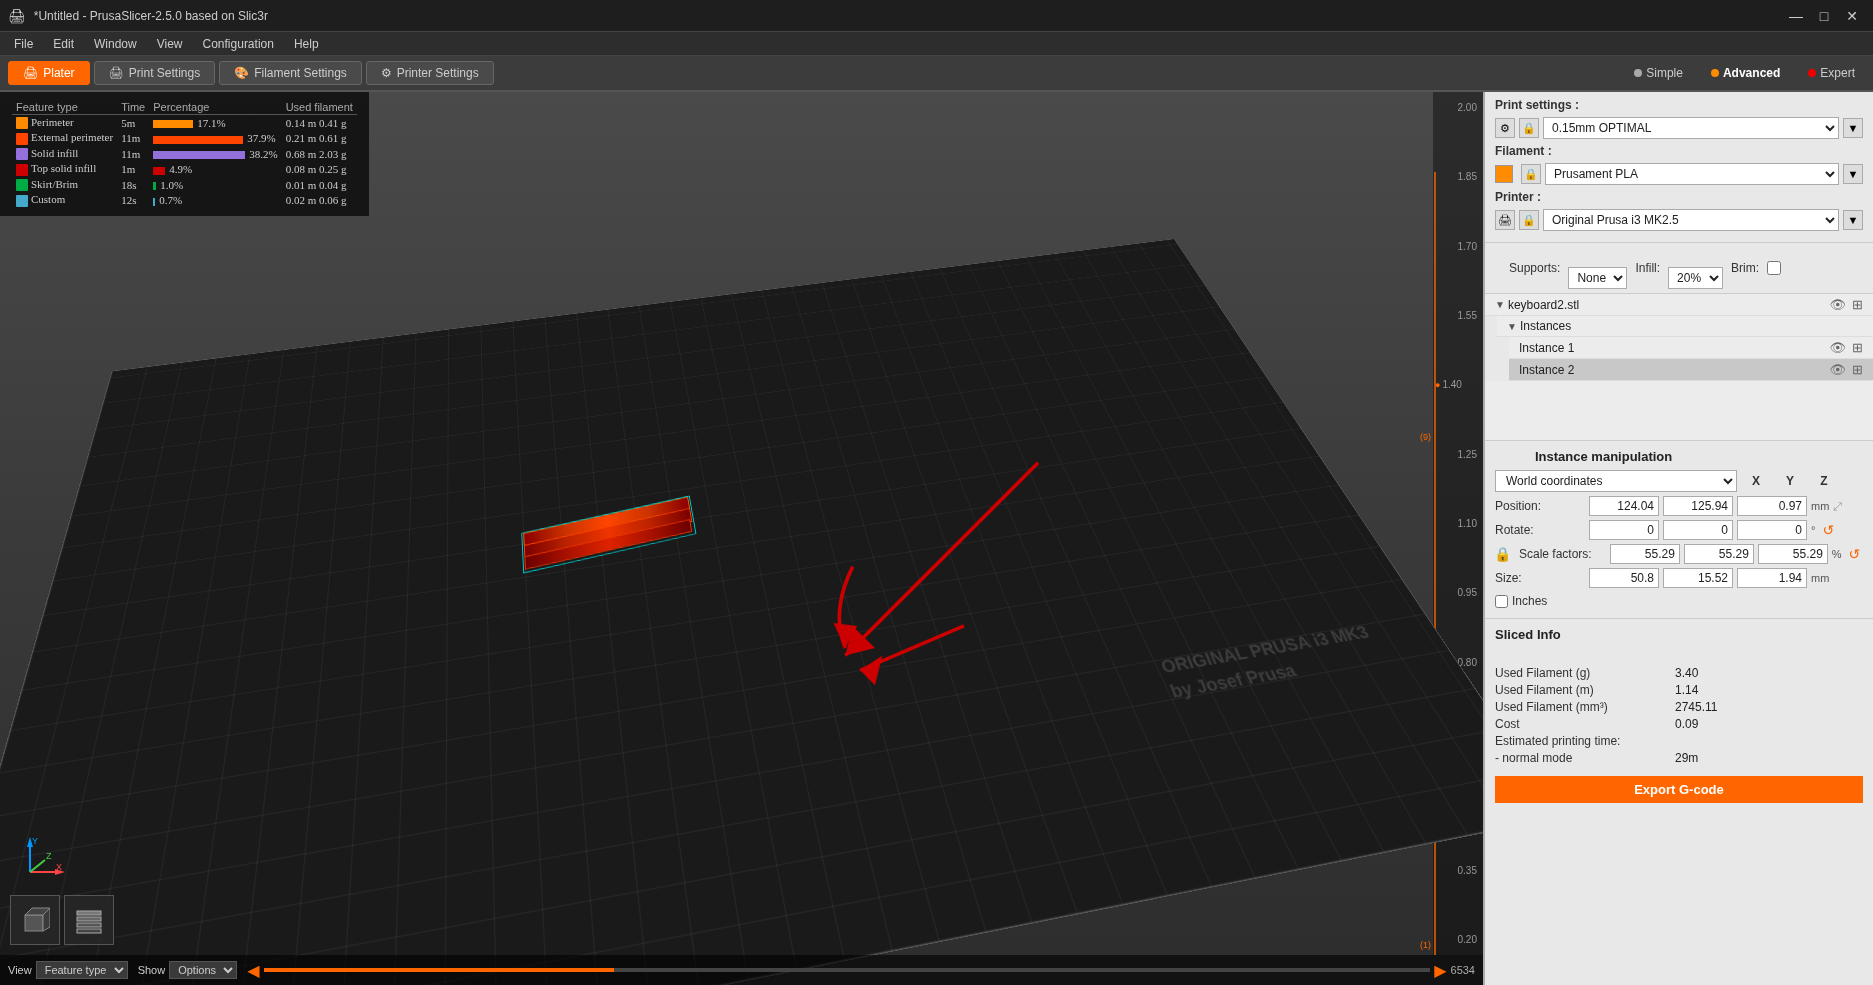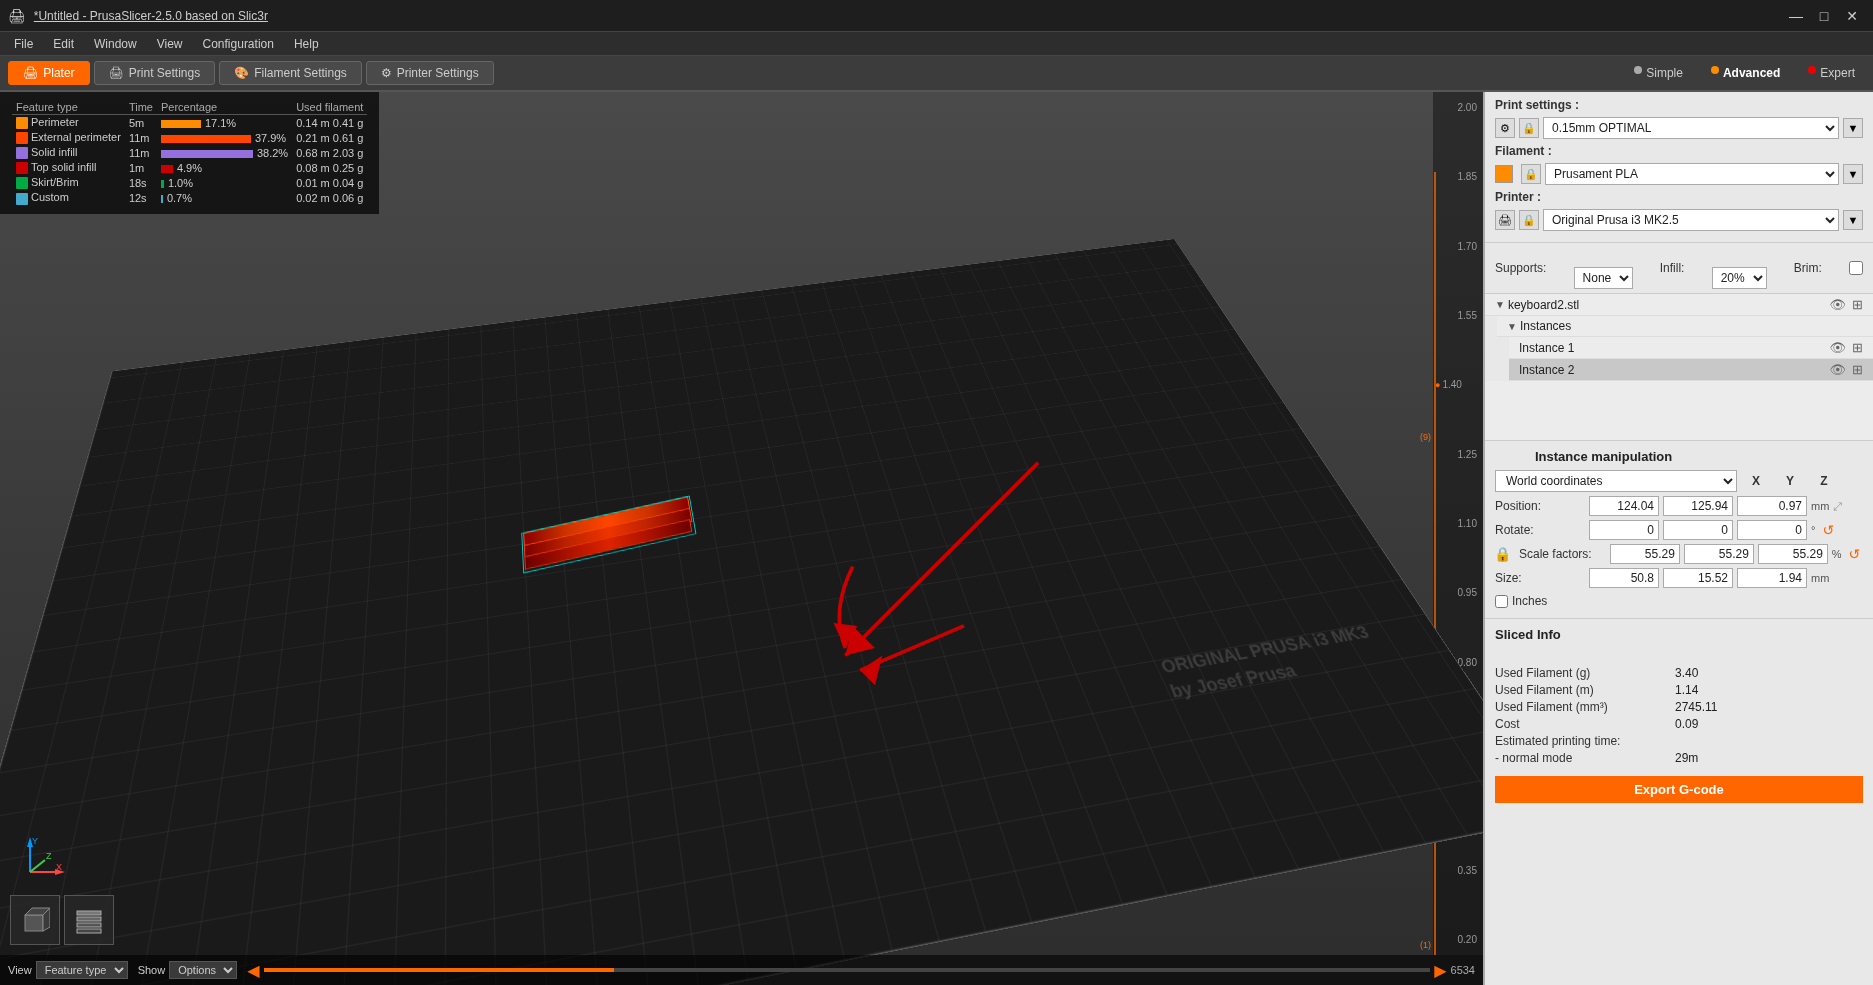--- a/index.html
+++ b/index.html
@@ -9,21 +9,21 @@
     .titlebar {
       background: #1e1e1e;
       height: 32px;
       display: flex;
       align-items: center;
       justify-content: space-between;
       padding: 0 8px;
       border-bottom: 1px solid #444;
     }
     .titlebar-left { display: flex; align-items: center; gap: 8px; }
-    .titlebar-title { font-size: 12px; color: #ccc; text-decoration: underline; }
+    .titlebar-title { font-size: 12px; color: #ccc; }
     .titlebar-controls { display: flex; gap: 2px; }
     .titlebar-btn {
       width: 26px; height: 26px;
       background: none; border: none;
       color: #ccc; cursor: pointer;
       display: flex; align-items: center; justify-content: center;
       font-size: 14px;
     }
 
     
@@ -73,21 +73,21 @@
       margin-left: auto;
       display: flex; align-items: center; gap: 8px;
     }
     .mode-btn {
       padding: 3px 10px;
       border: none;
       background: none;
       color: #ccc;
       cursor: pointer;
       font-size: 12px;
-      display: flex; align-items: flex-start; gap: 4px;
+      display: flex; align-items: center; gap: 4px;
     }
     .mode-btn.active { color: #fff; font-weight: bold; }
     .mode-dot { width: 8px; height: 8px; border-radius: 50%; display: inline-block; }
 
     
     .main-layout {
       display: flex;
       height: calc(985px - 32px - 24px - 36px);
     }
 
@@ -106,21 +106,21 @@
       background: rgba(0,0,0,0.7);
       padding: 8px 12px;
       min-width: 310px;
     }
     .stats-table { width: 100%; border-collapse: collapse; }
     .stats-table th {
       color: #aaa; font-size: 11px; font-weight: normal;
       text-align: left; padding: 1px 4px;
       border-bottom: 1px solid #555;
     }
-    .stats-table td { padding: 1px 4px; font-size: 11px; color: #ccc; }
+    .stats-table td { padding: 1px 4px; font-size: 11px; color: #ccc; font-family: Liberation Serif, serif; }
     .color-swatch { width: 12px; height: 12px; display: inline-block; border-radius: 1px; vertical-align: middle; margin-right: 3px; }
     .stats-footer { margin-top: 6px; font-size: 11px; color: #aaa; }
 
     
     .ruler-right {
       position: absolute;
       right: 0; top: 0; bottom: 30px;
       width: 50px;
       background: rgba(0,0,0,0.4);
       display: flex; flex-direction: column;
@@ -201,24 +201,23 @@
     .rp-icon-btn {
       width: 20px; height: 20px;
       background: #ddd; border: 1px solid #aaa;
       cursor: pointer; display: flex; align-items: center; justify-content: center;
       font-size: 11px;
     }
 
     
     .settings-row {
       display: flex; align-items: center; gap: 8px;
-      padding: 4px 10px;
+      padding: 4px 24px;
       background: #e8e8e8;
       border-bottom: 1px solid #ccc;
-      justify-content: space-between;
     }
     .settings-label { font-size: 12px; color: #333; }
     .settings-select {
       background: #fff; border: 1px solid #aaa;
       padding: 2px 4px; font-size: 12px; color: #222; margin-top: 20px;
     }
 
     
     .obj-list-header {
       display: flex;

